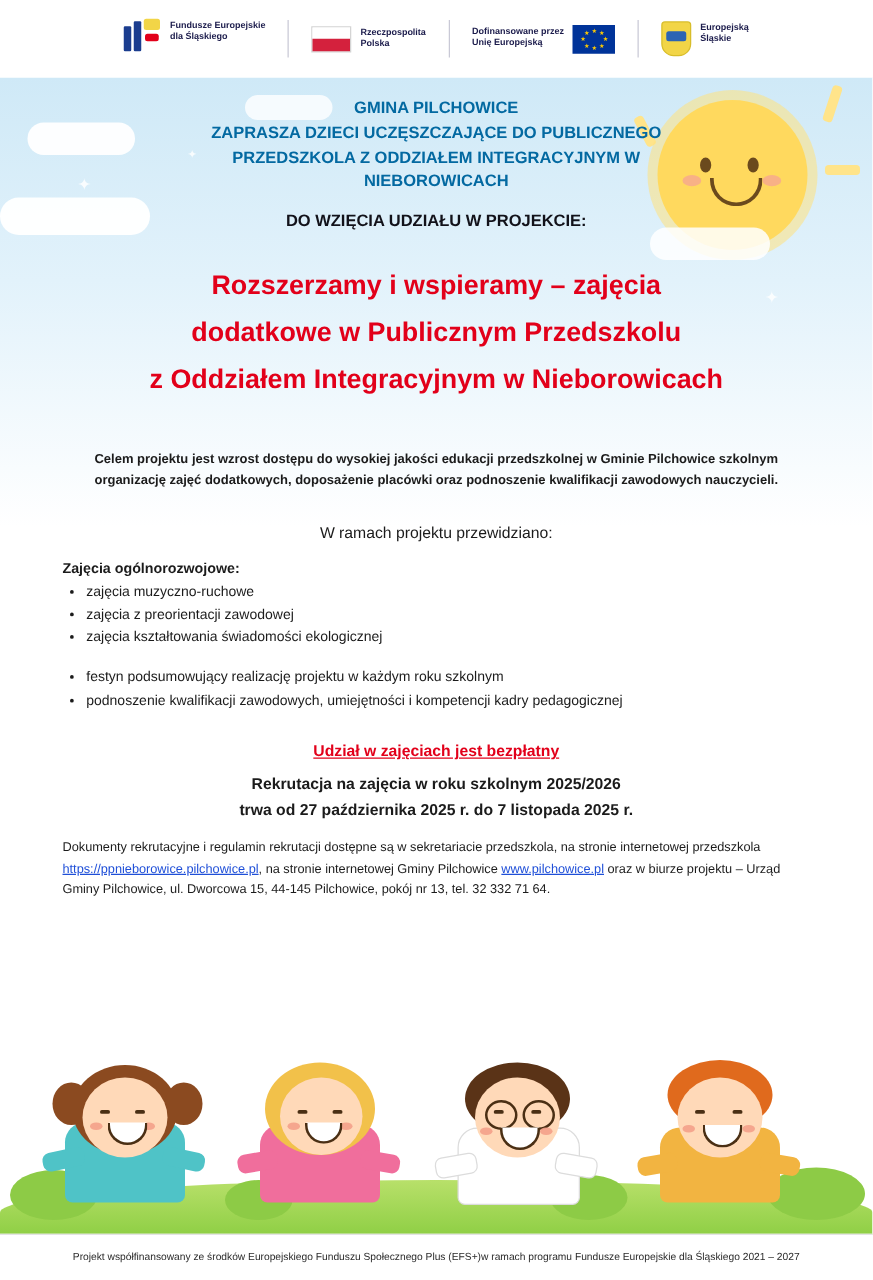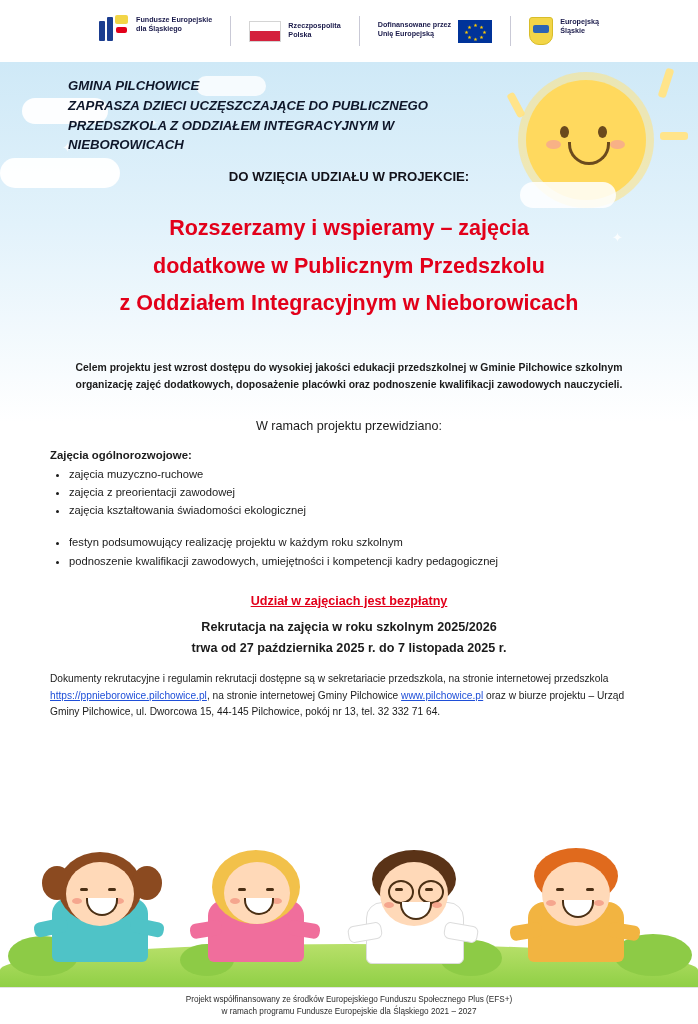--- a/index.html
+++ b/index.html
@@ -66,28 +66,27 @@
   .sun .mouth{position:absolute;left:42px;top:62px;width:36px;height:20px;border:3px solid #6b4a1d;border-top:none;border-radius:0 0 22px 22px;}
   .ray{position:absolute;background:#ffe48a;border-radius:3px;}
   .cloud{position:absolute;background:#ffffff;border-radius:40px;opacity:.95;}
   .cloud:before,.cloud:after{content:"";position:absolute;background:#fff;border-radius:50%;}
   .sparkle{position:absolute;color:#fff;font-size:13px;opacity:.85;}
 
   
   .content{position:relative;z-index:10;padding:0 26px;box-sizing:border-box;}
 
   .hdr{
-    text-align:left;
+    text-align:center;
     font-weight:bold;
     font-size:13.2px;
     line-height:1.5;
-    color:#0f172a;
+    color:#0369a1;
     margin-top:14px;
     padding:0 42px;
-    font-style:italic;
   }
   .hdr .l1{display:block;}
   .sub{
     text-align:center;font-weight:bold;font-size:13.2px;margin-top:14px;color:#12121a;
   }
 
   .title{
     text-align:center;
     color:#e2001a;
     font-weight:bold;
@@ -154,21 +153,21 @@
   .hair{position:absolute;border-radius:50%;}
   .eye2{position:absolute;width:8px;height:3px;border-radius:4px;background:#4a2f14;}
   .smile{position:absolute;border:2.2px solid #4a2f14;border-top:none;border-radius:0 0 18px 18px;background:#fff;}
   .cheek2{position:absolute;width:10px;height:6px;border-radius:50%;background:#f4a08a;opacity:.9;}
   .glasses{position:absolute;border:2px solid #4a2f14;border-radius:50%;}
 
   
   .footer{
     position:absolute;left:0;bottom:0;width:698px;height:36px;
     background:#ffffff;border-top:1px solid #e3e3e3;
-    display:flex;flex-direction:column;align-items:center;justify-content:center;
+    display:flex;flex-direction:row;align-items:center;justify-content:center;
     font-size:8.2px;color:#2b2b2b;line-height:1.45;text-align:center;z-index:30;
   }
 </style>
 </head>
 <body>
 
 <div class="page">
 
   <div class="logobar">
 

